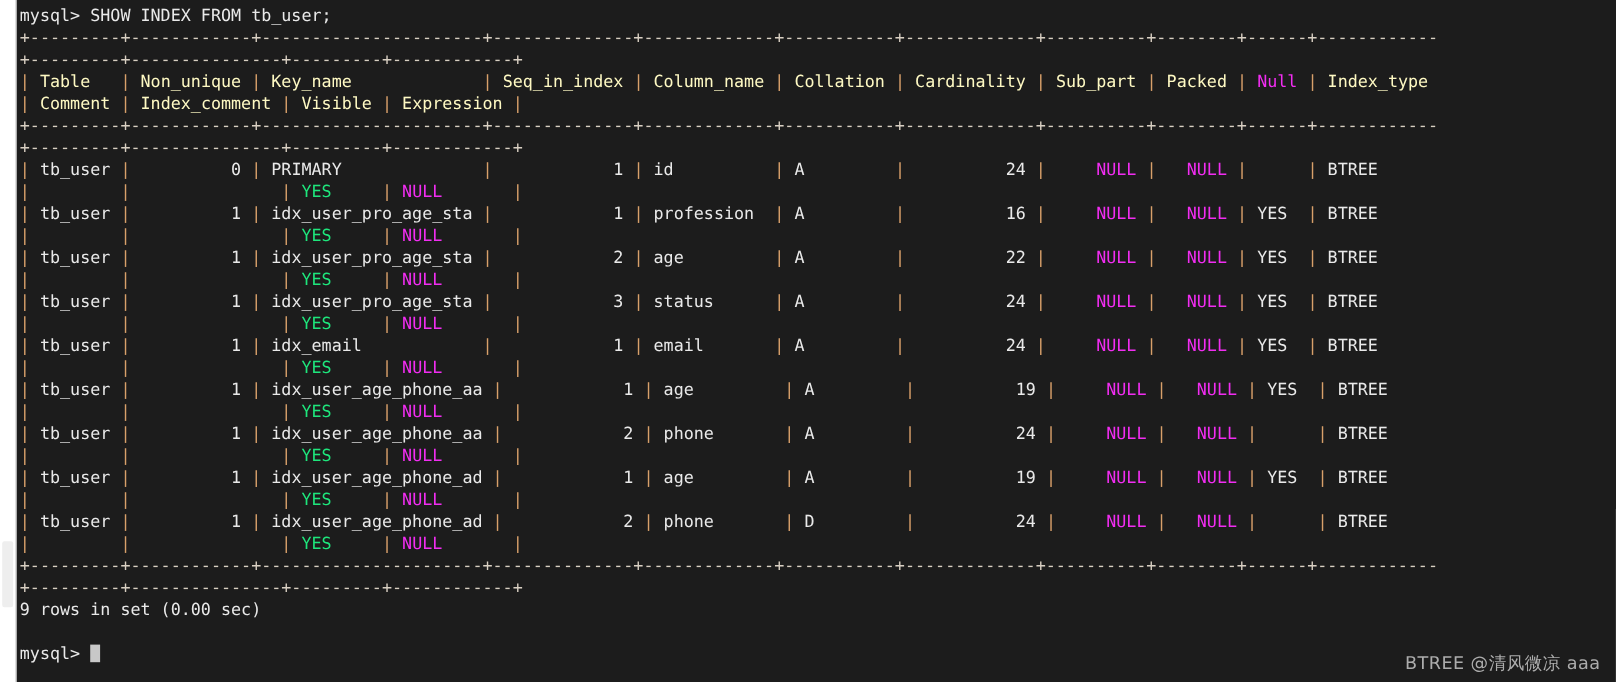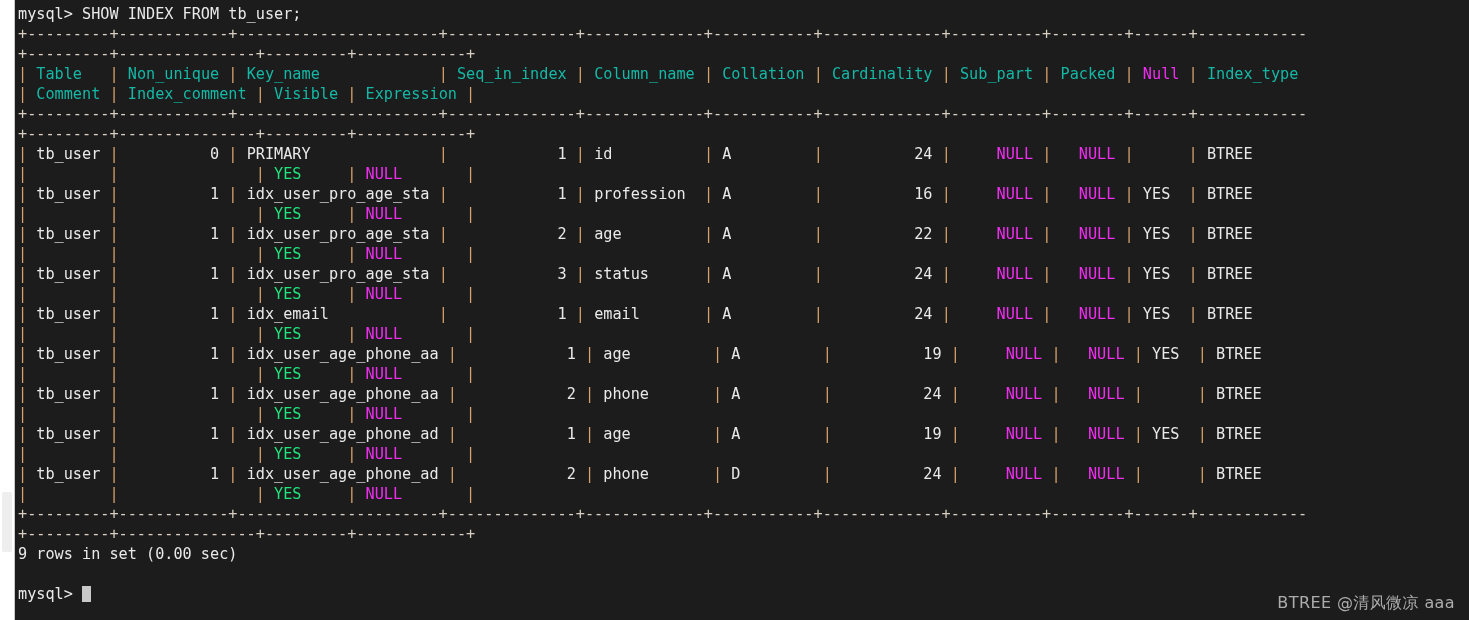--- a/index.html
+++ b/index.html
@@ -46,21 +46,21 @@
     letter-spacing: 0px;
     white-space: pre;
     font-family: "DejaVu Sans Mono", "Liberation Mono", monospace;
   }
   .ln { height: 20px; white-space: pre; }
   .sep  { color: #d8cfc2; }
   .bar  { color: #d8a06a; }
   .txt  { color: #e9e9e9; }
   .null { color: #f12df1; }
   .yes  { color: #1ee67c; }
-  .hdr  { color: #14b8a6; }
+  .hdr  { color: #fef9c3; }
   .hnull{ color: #f12df1; }
   #cursor {
     display: inline-block;
     width: 9.1px;
     height: 16px;
     background: #c8c8c8;
     vertical-align: -3px;
   }
   #watermark {
     position: absolute;

